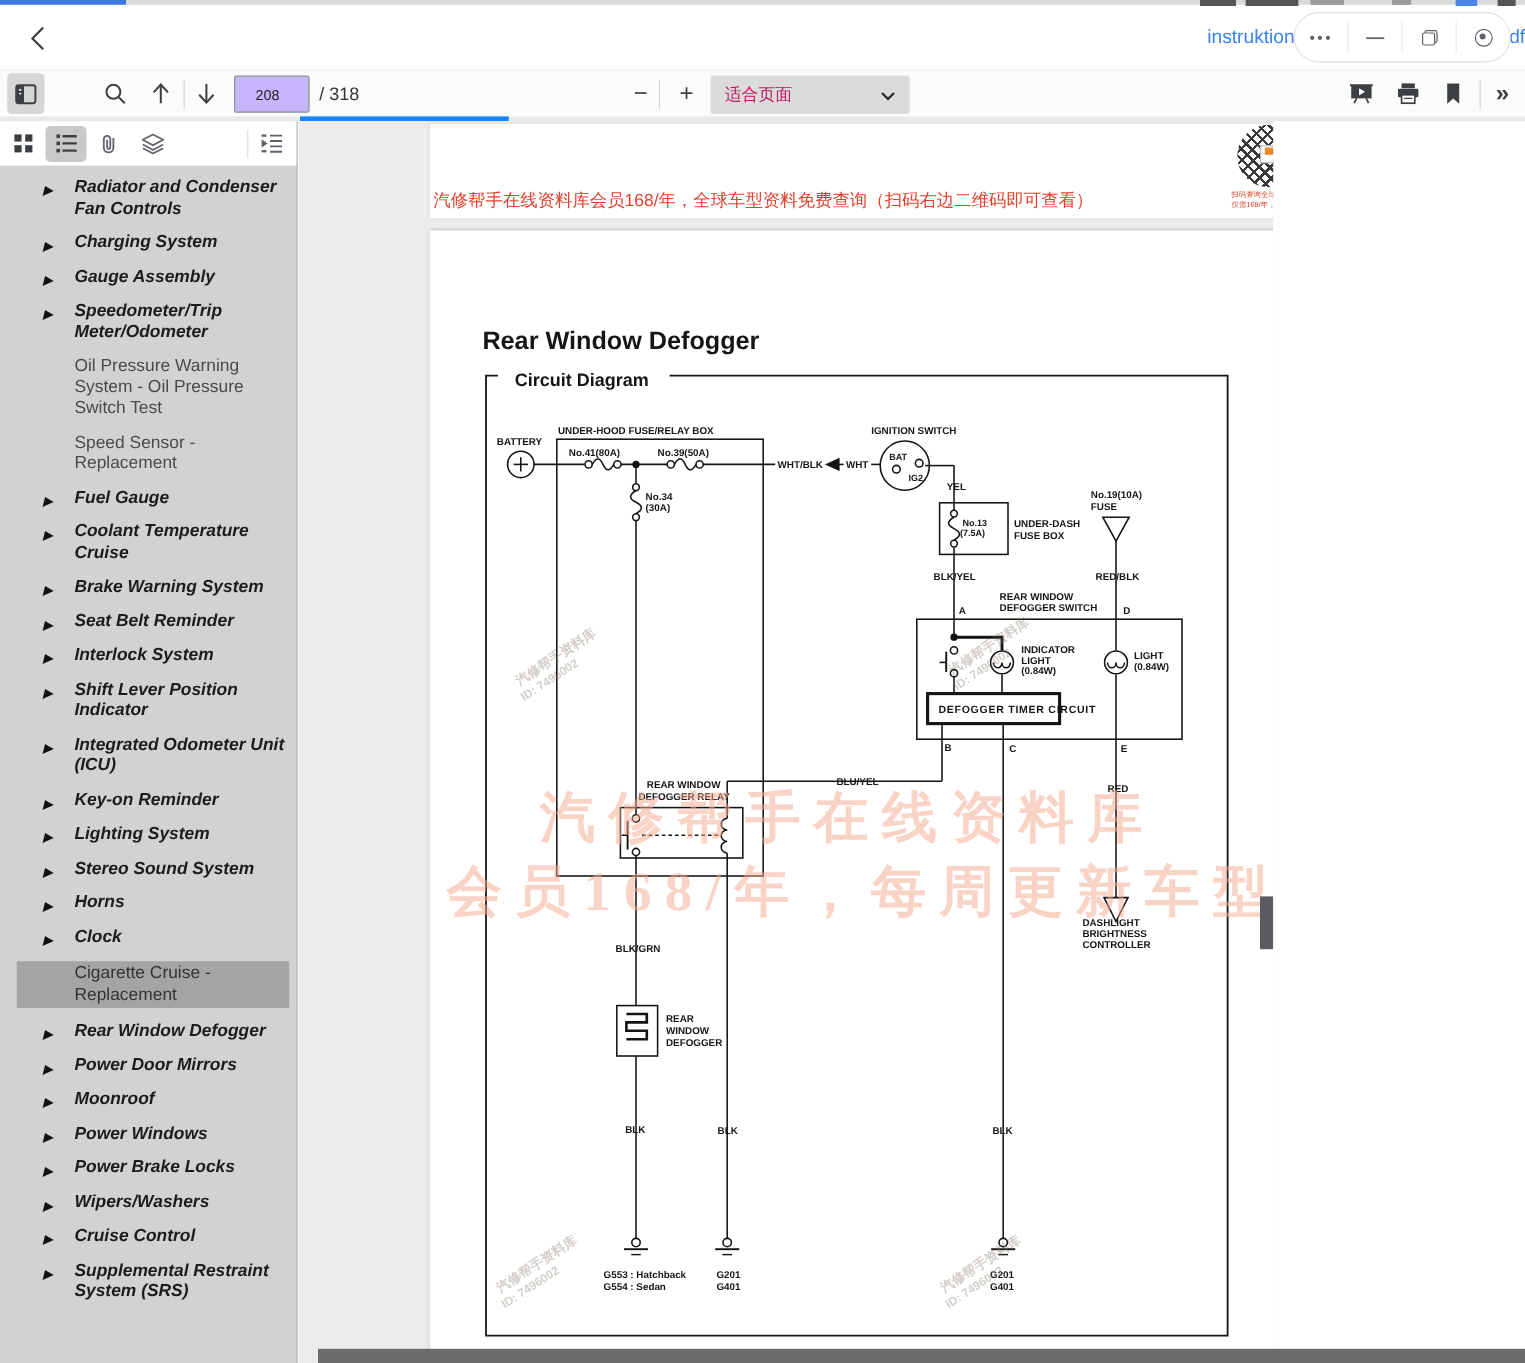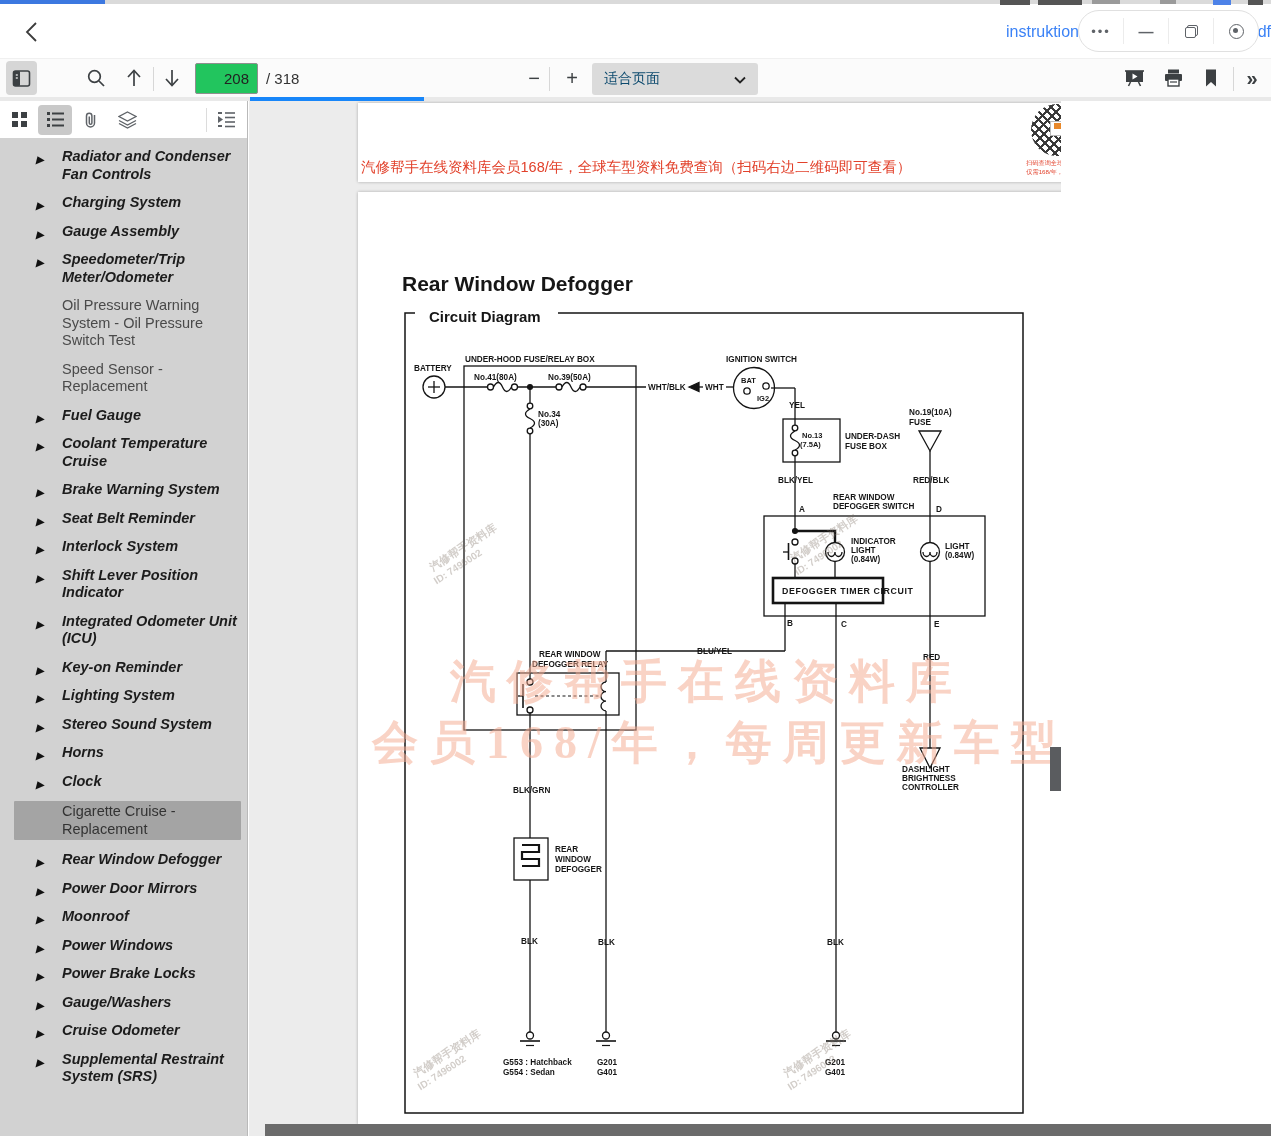--- a/index.html
+++ b/index.html
@@ -23,25 +23,25 @@
   .restore-ic::before { content:""; position:absolute; right:0; top:0; width:9px; height:9px; border:1.6px solid #5f6368; border-radius:2px; }
   .restore-ic::after { content:""; position:absolute; left:0; bottom:0; width:9px; height:9px; border:1.6px solid #5f6368; border-radius:2px; background:#fff; }
   .target-ic { width:15px; height:15px; border:1.7px solid #5f6368; border-radius:50%; position:relative; }
   .target-ic::after { content:""; position:absolute; left:3.2px; top:3.2px; width:5px; height:5px; border-radius:50%; background:#5f6368; }
 
   
   .toolbar { position:absolute; left:0; top:58px; width:1271px; height:39px; background:#fbfbfb; border-top:1px solid #f0f0f0; }
   .tb-ic { position:absolute; top:3px; width:32px; height:32px; display:flex; align-items:center; justify-content:center; color:#3c4043; cursor:pointer; }
   .sidebar-toggle { position:absolute; left:6px; top:2px; width:31px; height:34px; background:#d6d6d6; border-radius:4px; display:flex; align-items:center; justify-content:center; cursor:pointer; }
   .tb-sep { position:absolute; top:8px; width:1px; height:24px; background:#d7d7d7; }
-  .page-input { position:absolute; left:195px; top:4px; width:63px; height:31px; border:1px solid #8f8f8f; border-radius:2px; background:#22c55e; text-align:right; padding-right:8px; font-size:15px; color:#222; font-family:"Liberation Sans",sans-serif; }
+  .page-input { position:absolute; left:195px; top:4px; width:63px; height:31px; border:1px solid #8f8f8f; border-radius:2px; background:#c4b5fd; text-align:right; padding-right:24px; font-size:12px; color:#222; font-family:"Liberation Sans",sans-serif; }
   .page-total { position:absolute; left:266px; top:11px; font-size:15px; color:#333; }
   .zoom-minus { left:518px; font-size:20px; }
   .zoom-plus { left:556px; font-size:20px; }
-  .zoom-dd { position:absolute; left:592px; top:4px; width:166px; height:32px; background:#dbdbdb; border-radius:3px; display:flex; align-items:center; padding:0 12px; font-size:14px; color:#0c4a6e; cursor:pointer; }
+  .zoom-dd { position:absolute; left:592px; top:4px; width:166px; height:32px; background:#dbdbdb; border-radius:3px; display:flex; align-items:center; padding:0 12px; font-size:14px; color:#be185d; cursor:pointer; }
   .zoom-dd .chev { margin-left:auto; }
   .progress { position:absolute; left:0; top:97px; width:1271px; height:4px; background:#e9e9e9; }
   .progress .bar { position:absolute; left:250px; top:0; width:174px; height:4px; background:#1886f9; }
 
   
   .content { position:absolute; left:0; top:101px; width:1271px; height:1035px; }
 
   
   .sidebar { position:absolute; left:0; top:0; width:248px; height:1035px; border-right:1px solid #b9b9b9; background:#d2d2d2; }
   .sb-iconrow { position:absolute; left:0; top:0; width:247px; height:37px; background:#fff; display:flex; align-items:center; }
@@ -260,22 +260,22 @@
           <div class="sb-item bold"><span class="arrow">▶</span><span>Lighting System</span></div>
           <div class="sb-item bold"><span class="arrow">▶</span><span>Stereo Sound System</span></div>
           <div class="sb-item bold"><span class="arrow">▶</span><span>Horns</span></div>
           <div class="sb-item bold"><span class="arrow">▶</span><span>Clock</span></div>
           <div class="sb-item plain selected"><span>Cigarette Cruise - Replacement</span></div>
           <div class="sb-item bold"><span class="arrow">▶</span><span>Rear Window Defogger</span></div>
           <div class="sb-item bold"><span class="arrow">▶</span><span>Power Door Mirrors</span></div>
           <div class="sb-item bold"><span class="arrow">▶</span><span>Moonroof</span></div>
           <div class="sb-item bold"><span class="arrow">▶</span><span>Power Windows</span></div>
           <div class="sb-item bold"><span class="arrow">▶</span><span>Power Brake Locks</span></div>
-          <div class="sb-item bold"><span class="arrow">▶</span><span>Gauge/Washers</span></div>
-          <div class="sb-item bold"><span class="arrow">▶</span><span>Cruise Odometer</span></div>
+          <div class="sb-item bold"><span class="arrow">▶</span><span>Wipers/Washers</span></div>
+          <div class="sb-item bold"><span class="arrow">▶</span><span>Cruise Control</span></div>
           <div class="sb-item bold"><span class="arrow">▶</span><span>Supplemental Restraint System (SRS)</span></div>
         </div>
     </div>
 
     <div class="viewer">
 
       <div class="pageA">
         <div class="promo-red">汽修帮手在线资料库会员168/年，全球车型资料免费查询（扫码右边二维码即可查看）</div>
         <div class="qr-wrap">
           <div class="qr"></div>

